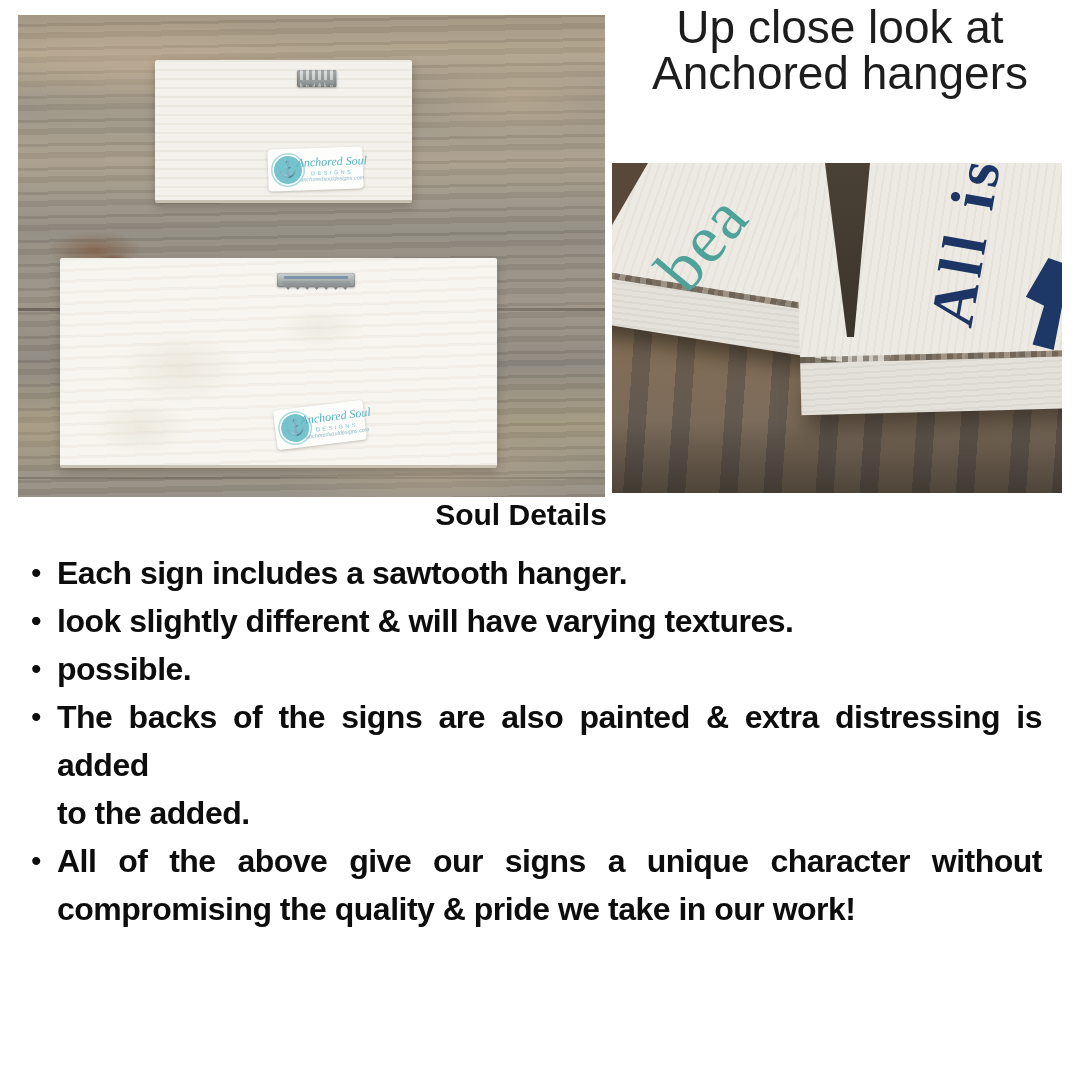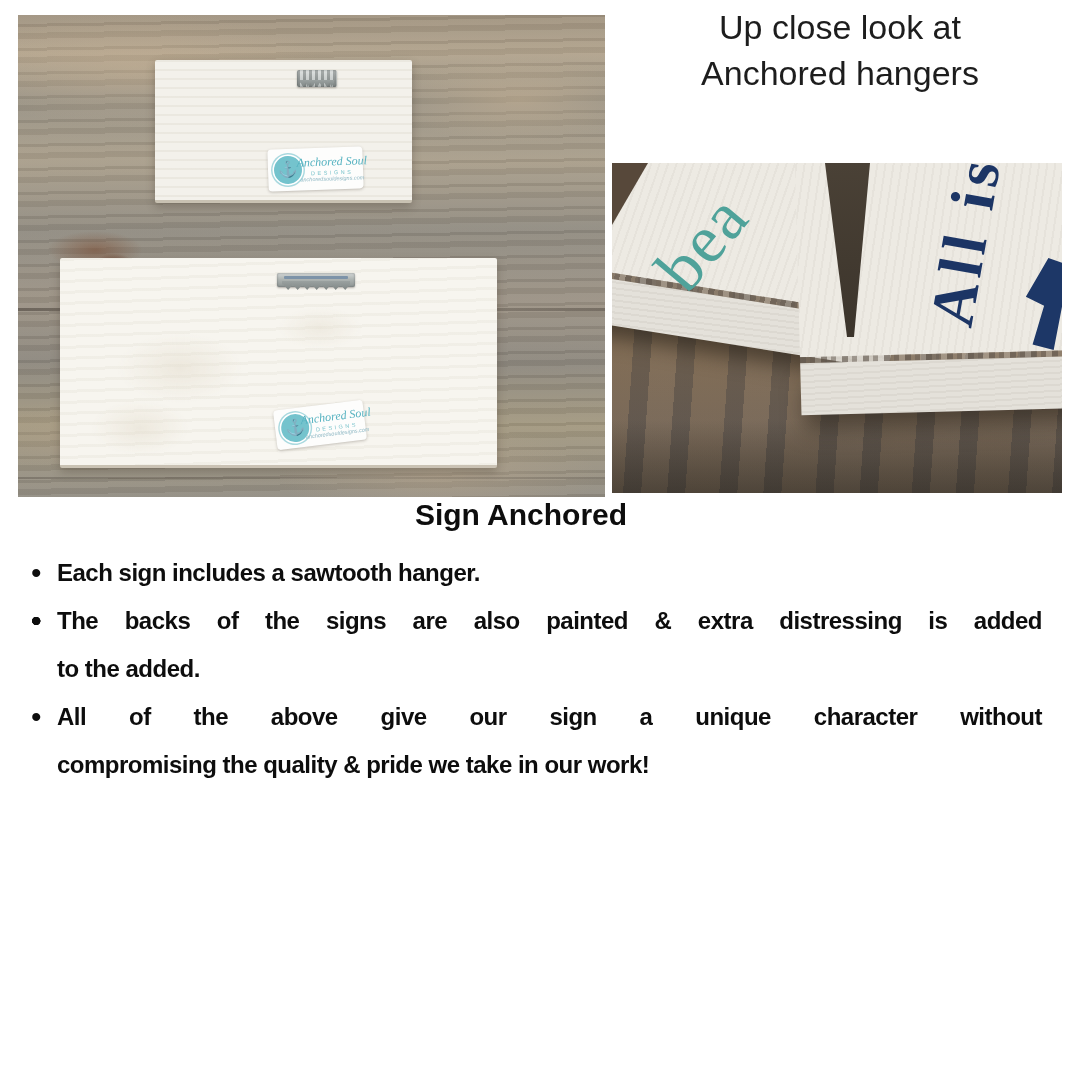--- a/index.html
+++ b/index.html
@@ -64,21 +64,21 @@
     box-shadow:0 0 0 1.5px #ffffff,0 0 0 3px #aad9df;
     display:flex;align-items:center;justify-content:center;color:#ffffff;font-size:16px;line-height:1;}
   .sticker-text{display:flex;flex-direction:column;align-items:center;line-height:1.15;min-width:0;}
   .brand-script{font-family:"Liberation Serif",serif;font-style:italic;font-size:12px;
     color:#55b2c0;white-space:nowrap;}
   .brand-sub{font-size:5.5px;letter-spacing:2.5px;color:#7cc4cc;}
   .brand-url{font-size:5.5px;color:#8fb8c4;font-style:italic;}
 
   
   .caption{position:absolute;left:612px;top:4px;width:456px;text-align:center;
-    font-size:34px;line-height:46px;color:#1d1d1d;font-weight:400;}
+    font-size:46px;line-height:46px;color:#1d1d1d;font-weight:400;}
 
   
   .photo-right{position:absolute;left:612px;top:163px;width:450px;height:330px;overflow:hidden;}
   .rp-wood{position:absolute;inset:0;
     background:
       linear-gradient(180deg,rgba(40,34,27,.35) 0%,rgba(40,34,27,0) 12%),
       linear-gradient(0deg,rgba(35,30,24,.45) 0%,rgba(35,30,24,0) 22%),
       repeating-linear-gradient(94deg,rgba(150,120,85,.28) 0 34px,rgba(70,62,55,.30) 34px 52px,
         rgba(165,133,96,.22) 52px 78px,rgba(60,54,48,.25) 78px 96px),
       linear-gradient(180deg,#5c544b 0%,#6a5f53 30%,#7b6a57 55%,#6f645a 80%,#635b52 100%);}
@@ -109,21 +109,21 @@
   .letter-fragment{position:absolute;right:-8px;top:95px;width:48px;height:92px;background:#1d3767;
     clip-path:polygon(55% 0,100% 8%,66% 100%,22% 94%,46% 52%,8% 42%);}
 
   
   .details-title{position:absolute;left:0;top:498px;width:1042px;margin:0;text-align:center;
     font-size:30px;font-weight:700;color:#0d0d0d;}
   .bullets{position:absolute;left:30px;top:549px;width:1012px;margin:0;padding:0;list-style:none;}
   .bullets li{position:relative;margin:0;padding-left:27px;}
   .bullets li::before{content:"\2022";position:absolute;left:1px;top:0;line-height:48px;
     font-size:30px;color:#0d0d0d;}
-  .bl{font-size:24px;font-weight:700;letter-spacing:-0.5px;line-height:48px;color:#0d0d0d;}
+  .bl{font-size:32px;font-weight:700;letter-spacing:-0.5px;line-height:48px;color:#0d0d0d;}
   .bl.j{text-align:justify;text-align-last:justify;}
 </style>
 </head>
 <body>
 
 <div class="canvas">
 
   <div class="photo-left">
     <div class="wood-bg"></div>
     <div class="seam seam1"></div>
@@ -171,35 +171,37 @@
       <div class="b-distress"></div>
       <div class="b-edge"></div>
     </div>
     <div class="board-gap"></div>
     <div class="corner-wedge"></div>
     <span class="board-text text-teal">bea</span>
     <span class="board-text text-navy">All is c</span>
     <div class="letter-fragment"></div>
   </div>
 
-  <h2 class="details-title">Sign Anchored</h2>
+  <h2 class="details-title">Soul Details</h2>
 
   <ul class="bullets">
     <li>
       <div class="bl">Each sign includes a sawtooth hanger.</div>
     </li>
     <li>
     </li>
     <li>
-    </li>
-    <li>
+      <div class="bl">look slightly different &amp; will have varying textures.</div>
+    </li>
+    <li>
+      <div class="bl">possible.</div>
     </li>
     <li>
       <div class="bl j">The backs of the signs are also painted &amp; extra distressing is added</div>
       <div class="bl">to the added.</div>
     </li>
     <li>
-      <div class="bl j">All of the above give our sign a unique character without</div>
+      <div class="bl j">All of the above give our signs a unique character without</div>
       <div class="bl">compromising the quality &amp; pride we take in our work!</div>
     </li>
   </ul>
 
 </div>
 
 </body></html>

